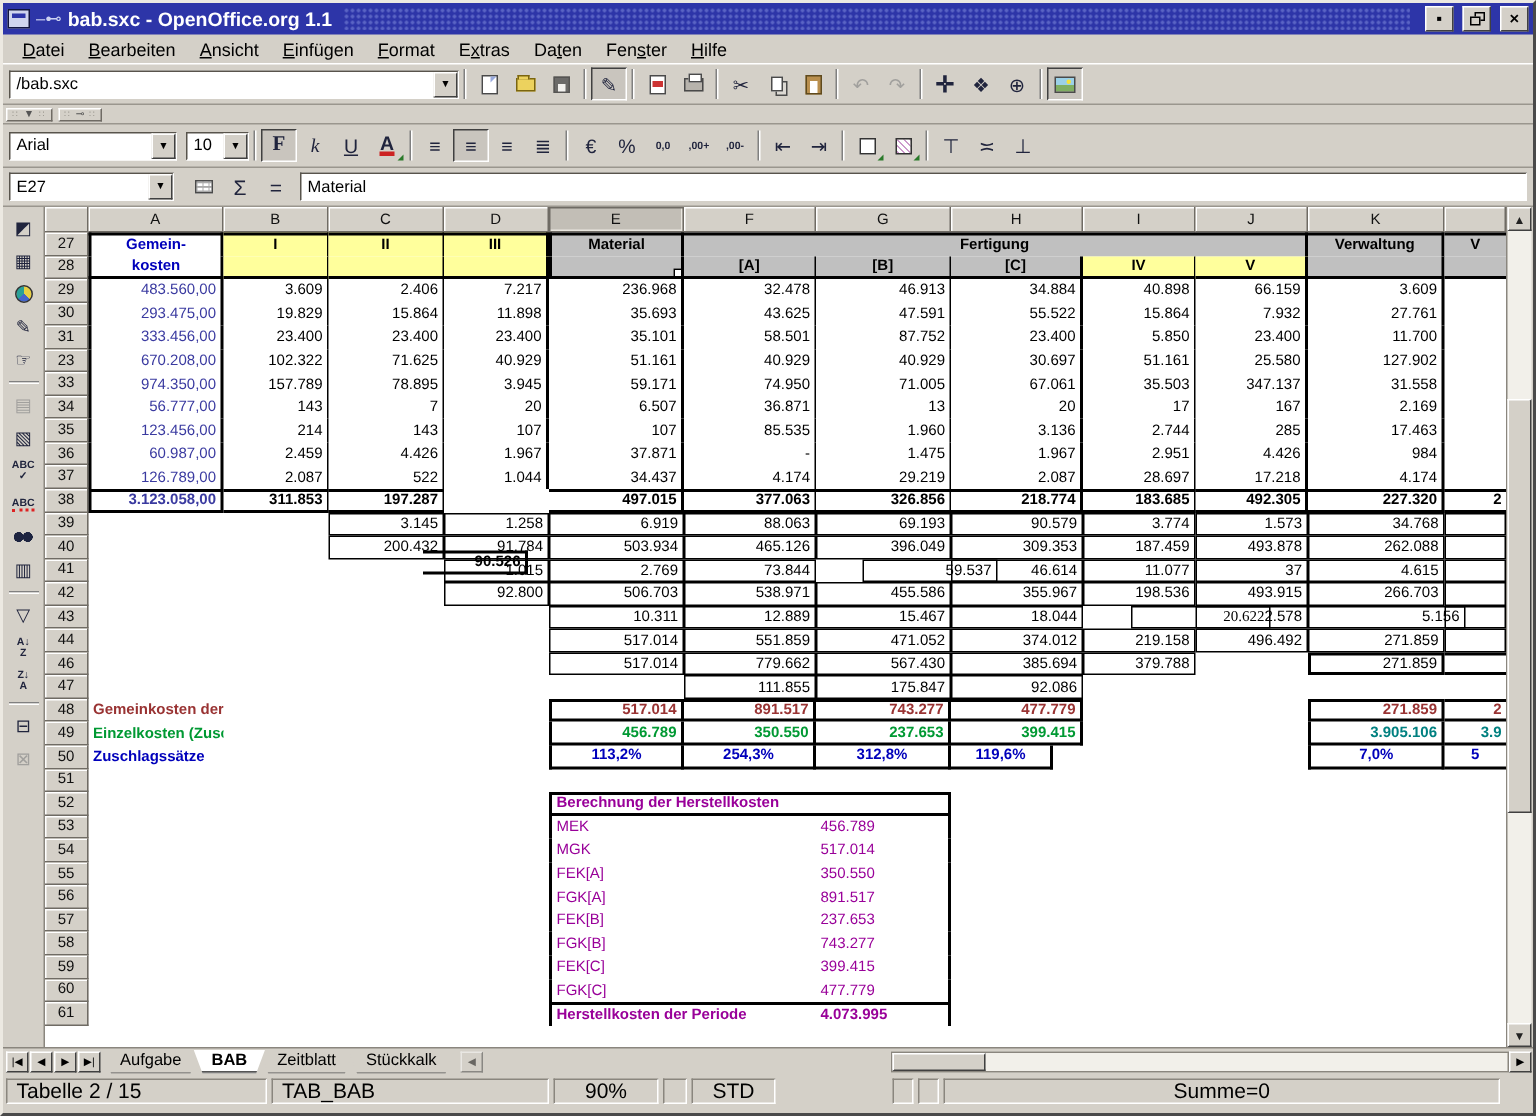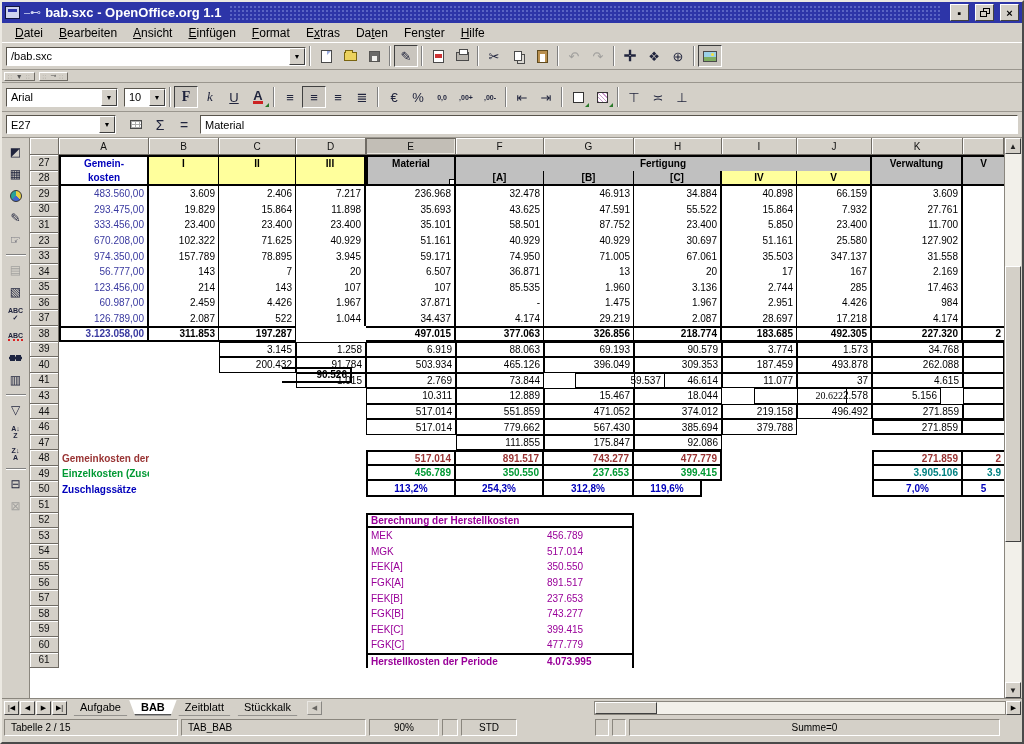--- a/index.html
+++ b/index.html
@@ -101,21 +101,21 @@
 .tabbar{height:18px;flex:0 0 auto;display:flex;align-items:center;background:var(--face);border-top:1px solid #8a867e;padding-left:2px}
 .tnav{width:15px;height:14px;background:var(--face);border:1px solid;border-color:#fff #404040 #404040 #fff;font-size:7px;display:flex;align-items:center;justify-content:center;margin-right:1px}
 .stab{height:16px;padding:0 12px;font-size:11px;display:flex;align-items:center;background:var(--face);clip-path:polygon(0 0,100% 0,calc(100% - 6px) 100%,6px 100%);border-bottom:1px solid #555;margin-right:-4px;color:#000}
 .stab.active{background:#fff;font-weight:bold;z-index:2;box-shadow:inset 0 -1px 0 #555}
 .hsb{display:flex;align-items:center;margin-left:auto;height:16px}
 .htrough{background:#f2f0ea;border:1px solid #8a867e;height:14px;display:flex;align-items:center}
 .hthumb{width:62px;height:12px;background:var(--face);border:1px solid;border-color:#fff #404040 #404040 #fff}
 .hrest{width:348px;height:12px}
 
 .statusbar{height:22px;flex:0 0 auto;display:flex;align-items:center;gap:3px;padding:2px 3px 2px 2px;margin-bottom:4px}
-.sfield{height:17px;border:1px solid;border-color:#8a867e #fff #fff #8a867e;font-size:10px;display:flex;align-items:center;padding:0 6px;color:#000}
+.sfield{height:17px;border:1px solid;border-color:#8a867e #fff #fff #8a867e;font-size:14px;display:flex;align-items:center;padding:0 6px;color:#000}
 .sp{flex:0 0 auto}
 </style>
 </head>
 <body>
 
 <div class="window">
 
   <div class="titlebar">
     <span class="appicon"></span>
     <span class="pinicon">‒⊷</span>
@@ -532,28 +532,40 @@
           <div class="c bx num" style="left: 336px; width: 90px;">2.769</div>
           <div class="c bx num" style="left: 426px; width: 88px;">73.844</div>
           <div class="c bx num" style="left: 514px; width: 90px; margin-left: 31px;">59.537</div>
           <div class="c bx num" style="left: 604px; width: 88px;">46.614</div>
           <div class="c bx num" style="left: 692px; width: 75px;">11.077</div>
           <div class="c bx num" style="left: 767px; width: 75px;">37</div>
           <div class="c bx num" style="left: 842px; width: 91px;">4.615</div>
           <div class="c bx num" style="left: 933px; width: 41px;"></div>
         </div>
         <div class="grow">
+          <div class="rh">42</div>
+          <div class="c bx num" style="left: 266px; width: 70px;">92.800</div>
+          <div class="c bx num" style="left: 336px; width: 90px;">506.703</div>
+          <div class="c bx num" style="left: 426px; width: 88px;">538.971</div>
+          <div class="c bx num" style="left: 514px; width: 90px;">455.586</div>
+          <div class="c bx num" style="left: 604px; width: 88px;">355.967</div>
+          <div class="c bx num" style="left: 692px; width: 75px;">198.536</div>
+          <div class="c bx num" style="left: 767px; width: 75px;">493.915</div>
+          <div class="c bx num" style="left: 842px; width: 91px;">266.703</div>
+          <div class="c bx num" style="left: 933px; width: 41px;"></div>
+        </div>
+        <div class="grow">
           <div class="rh">43</div>
           <div class="c bx num" style="left: 336px; width: 90px;">10.311</div>
           <div class="c bx num" style="left: 426px; width: 88px;">12.889</div>
           <div class="c bx num" style="left: 514px; width: 90px;">15.467</div>
           <div class="c bx num" style="left: 604px; width: 88px;">18.044</div>
           <div class="c bx num" style="left: 724px; width: 93px; font-family: Liberation Serif, serif;">20.622</div>
           <div class="c bx num" style="left: 767px; width: 75px;">2.578</div>
-          <div class="c bx num" style="left: 842px; width: 69px;">5.156</div>
+          <div class="c bx num" style="left: 842px; width: 105px;">5.156</div>
           <div class="c bx num" style="left: 933px; width: 41px;"></div>
         </div>
         <div class="grow">
           <div class="rh">44</div>
           <div class="c bx num" style="left: 336px; width: 90px;">517.014</div>
           <div class="c bx num" style="left: 426px; width: 88px;">551.859</div>
           <div class="c bx num" style="left: 514px; width: 90px;">471.052</div>
           <div class="c bx num" style="left: 604px; width: 88px;">374.012</div>
           <div class="c bx num" style="left: 692px; width: 75px;">219.158</div>
           <div class="c bx num" style="left: 767px; width: 75px;">496.492</div>

